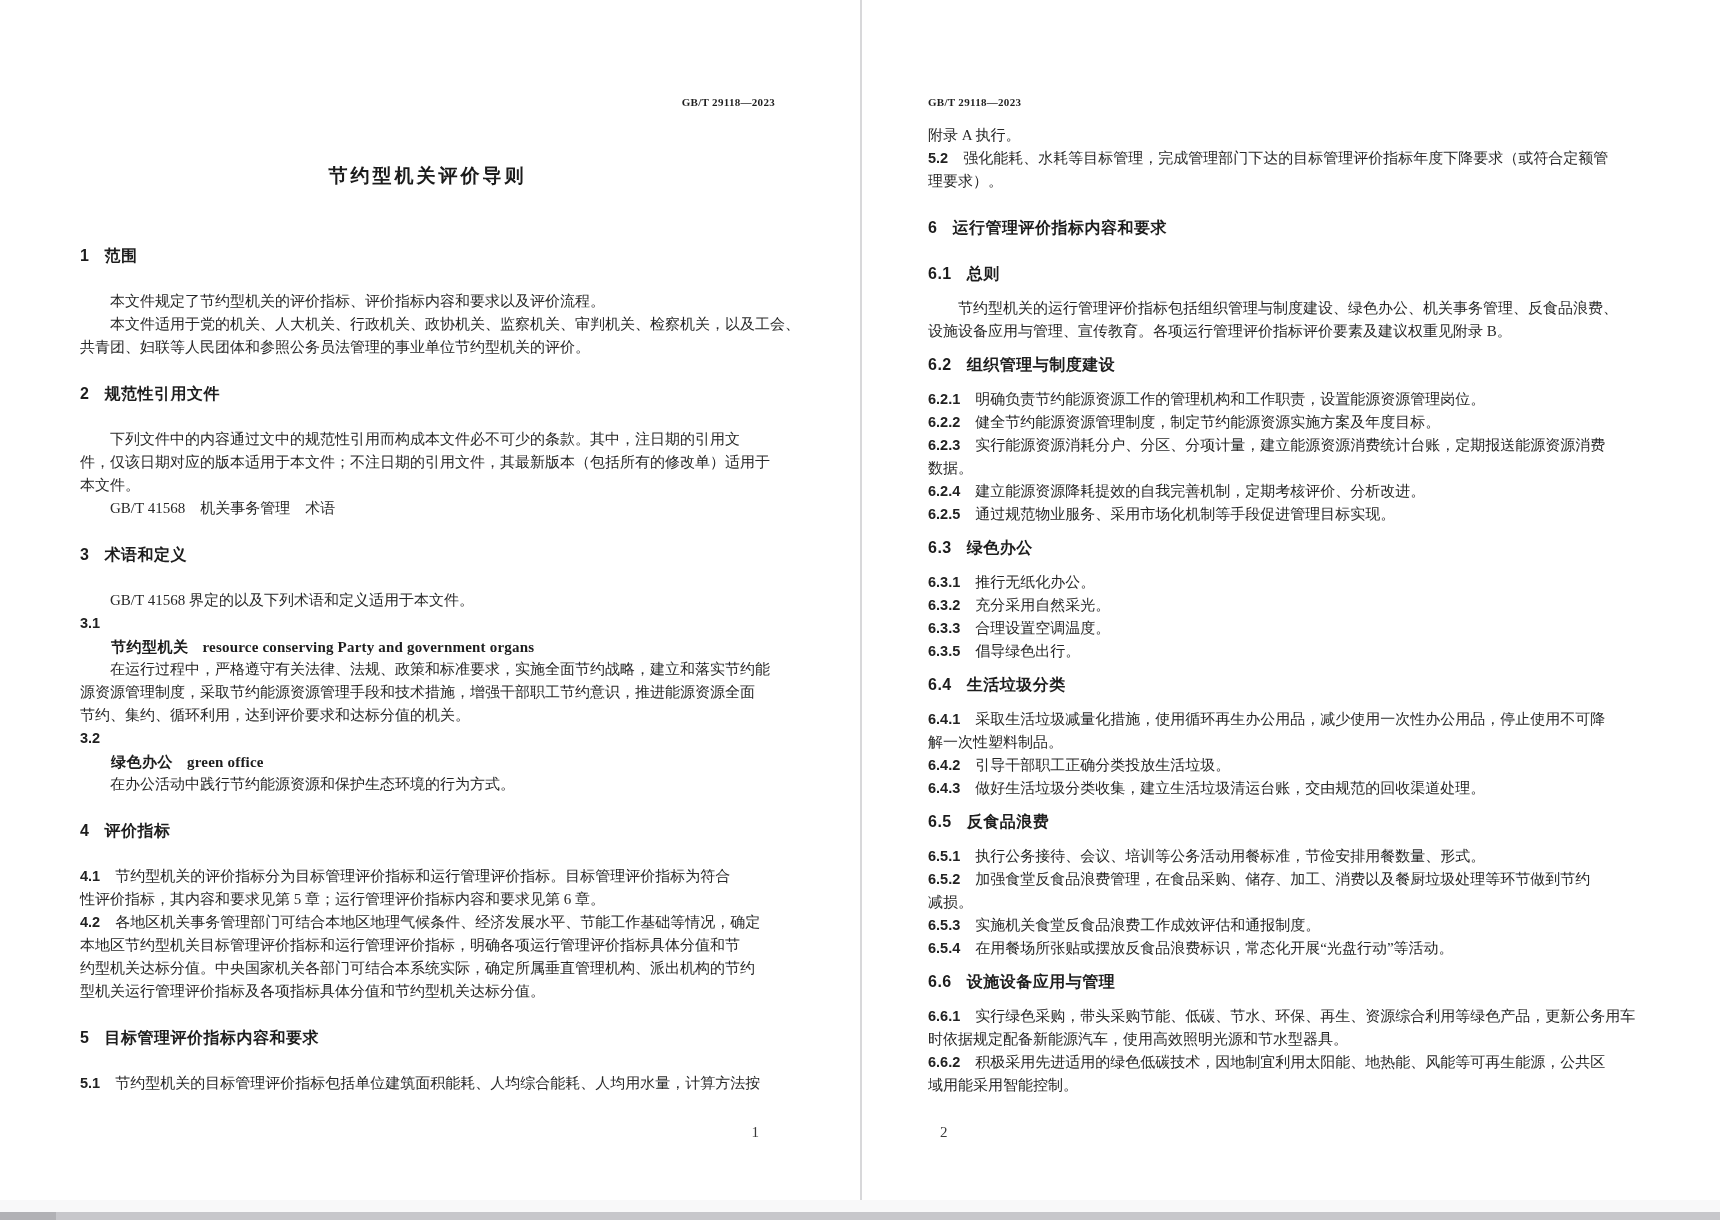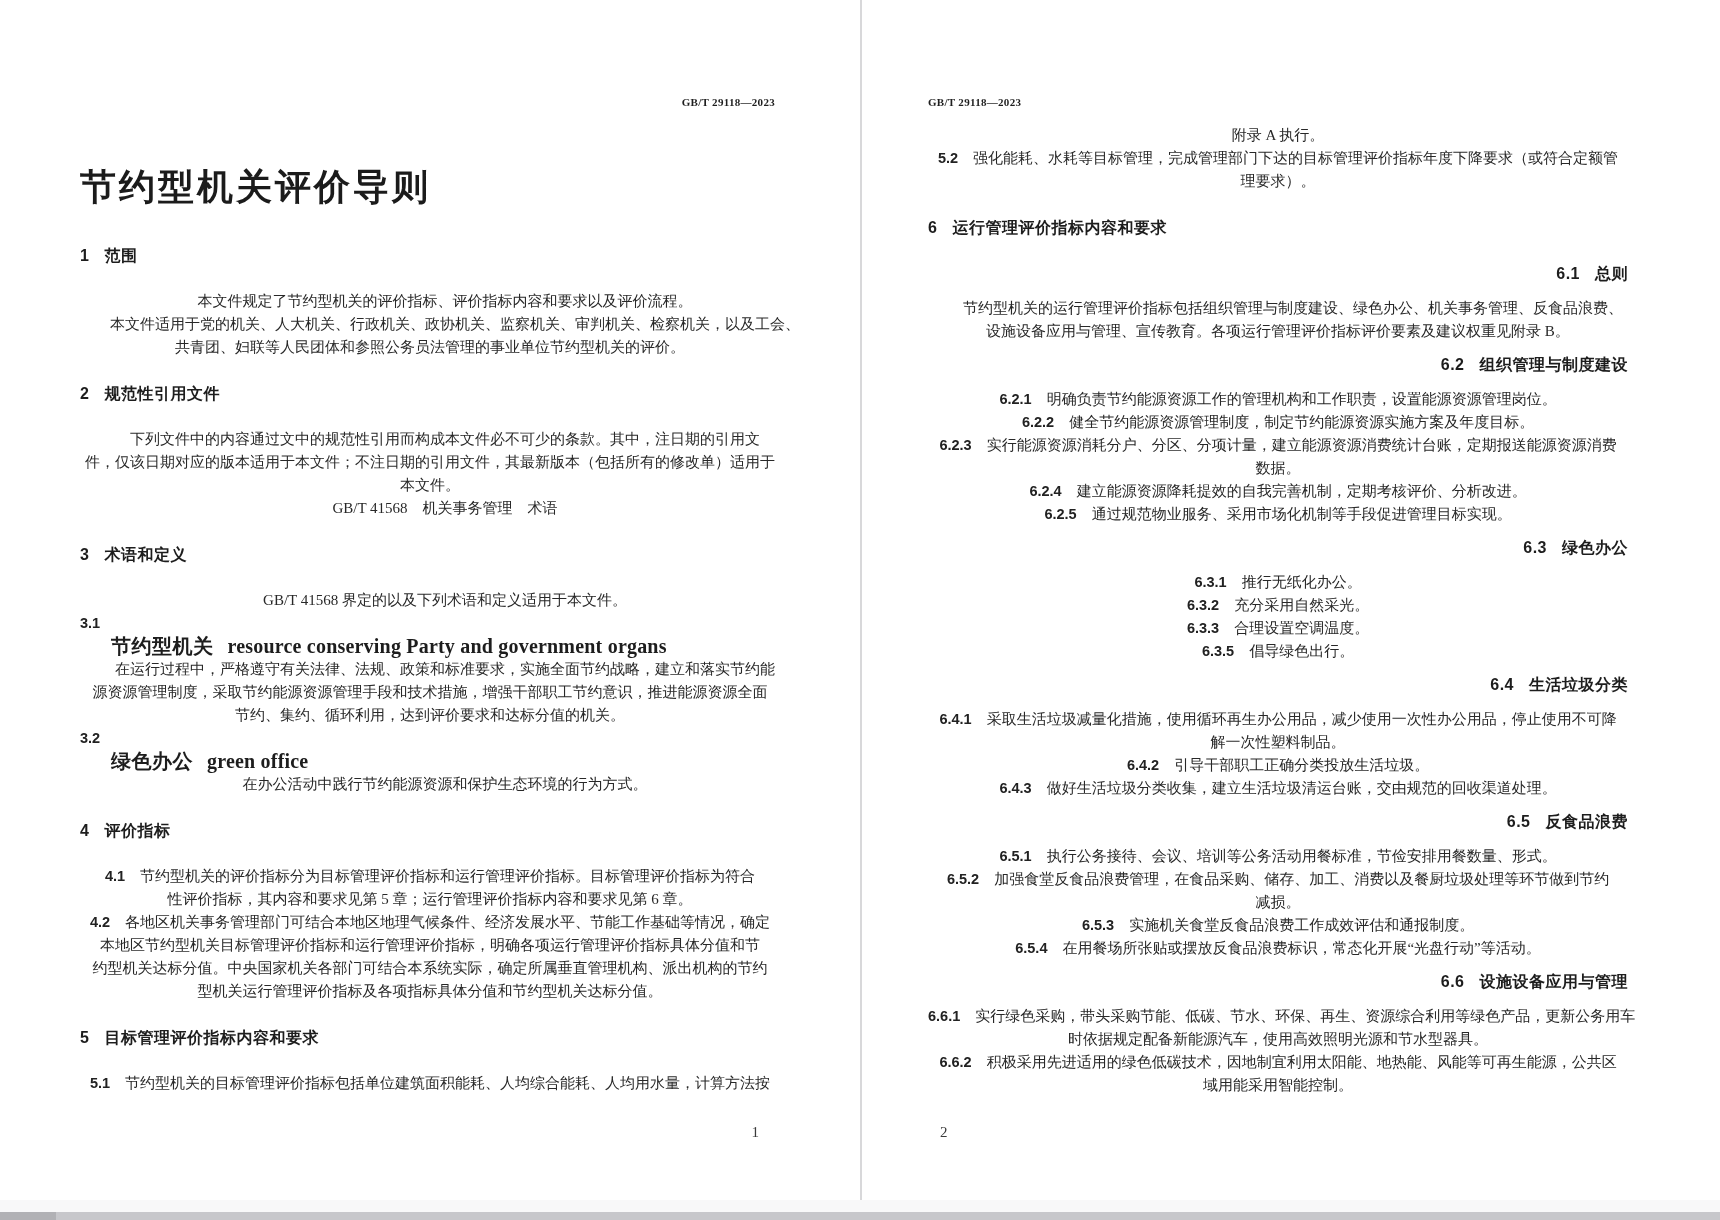--- a/index.html
+++ b/index.html
@@ -16,57 +16,57 @@
 
   .page-header{
     position:absolute;top:96px;width:695px;
     font-weight:bold;font-size:11px;letter-spacing:0.3px;color:#1f1f1f;
     font-family:"Liberation Serif","DejaVu Serif",serif;white-space:pre;
   }
   .page-left .page-header{left:80px;text-align:right;}
   .page-right .page-header{left:66px;text-align:left;}
 
   .doc-title{
-    position:absolute;top:163px;left:80px;width:695px;text-align:left;
+    position:absolute;top:163px;left:80px;width:695px;text-align:center;
     font-family:Liberation Mono, monospace;
-    font-weight:bold;font-size:36px;letter-spacing:3px;color:#1b1b1b;white-space:pre;
+    font-weight:bold;font-size:19px;letter-spacing:3px;color:#1b1b1b;white-space:pre;
   }
 
   .content{position:absolute;width:700px;}
   .page-left .content{left:80px;top:244px;}
   .page-right .content{left:66px;top:124px;}
 
   .bline{
     font-size:15px;line-height:23px;height:23px;letter-spacing:0;
-    white-space:pre;color:#282828;text-align:center;
+    white-space:pre;color:#282828;
   }
   .cnum{
     font-family:"Liberation Sans","DejaVu Sans",sans-serif;
     font-weight:600;font-size:14.5px;color:#222;
   }
   .h1{
     margin:23px 0 23px 0;height:23px;line-height:23px;white-space:pre;
     font-family:"Liberation Sans","DejaVu Sans",sans-serif;
     font-weight:bold;font-size:16px;letter-spacing:0.5px;color:#1d1d1d;
   }
   .h1:first-child{margin-top:0;}
   .h2{
     margin:10px 0 12px 0;height:23px;line-height:23px;white-space:pre;
     font-family:"Liberation Sans","DejaVu Sans",sans-serif;
-    font-weight:bold;font-size:16px;letter-spacing:0.5px;color:#1d1d1d;text-align:right;
+    font-weight:bold;font-size:16px;letter-spacing:0.5px;color:#1d1d1d;
   }
   .hnum{margin-right:15px;}
   .sub{
     height:23px;line-height:23px;
     font-family:"Liberation Sans","DejaVu Sans",sans-serif;
     font-weight:700;font-size:14.5px;color:#222;white-space:pre;
   }
   .term{
     height:23px;line-height:23px;padding-left:31px;white-space:pre;
-    font-weight:bold;font-size:20px;color:#1d1d1d;
+    font-weight:bold;font-size:15px;color:#1d1d1d;
   }
   .term-zh{font-family:"Liberation Sans","DejaVu Sans",sans-serif;letter-spacing:0.5px;}
   .term-en{font-family:"Liberation Serif","DejaVu Serif",serif;margin-left:14px;letter-spacing:0.2px;}
 
   .pagenum{
     position:absolute;top:1124px;width:695px;height:20px;
     font-size:15px;color:#3a3a3a;
   }
   .page-left .pagenum{left:80px;text-align:right;padding-right:16px;box-sizing:border-box;}
   .page-right .pagenum{left:66px;text-align:left;padding-left:12px;box-sizing:border-box;}

